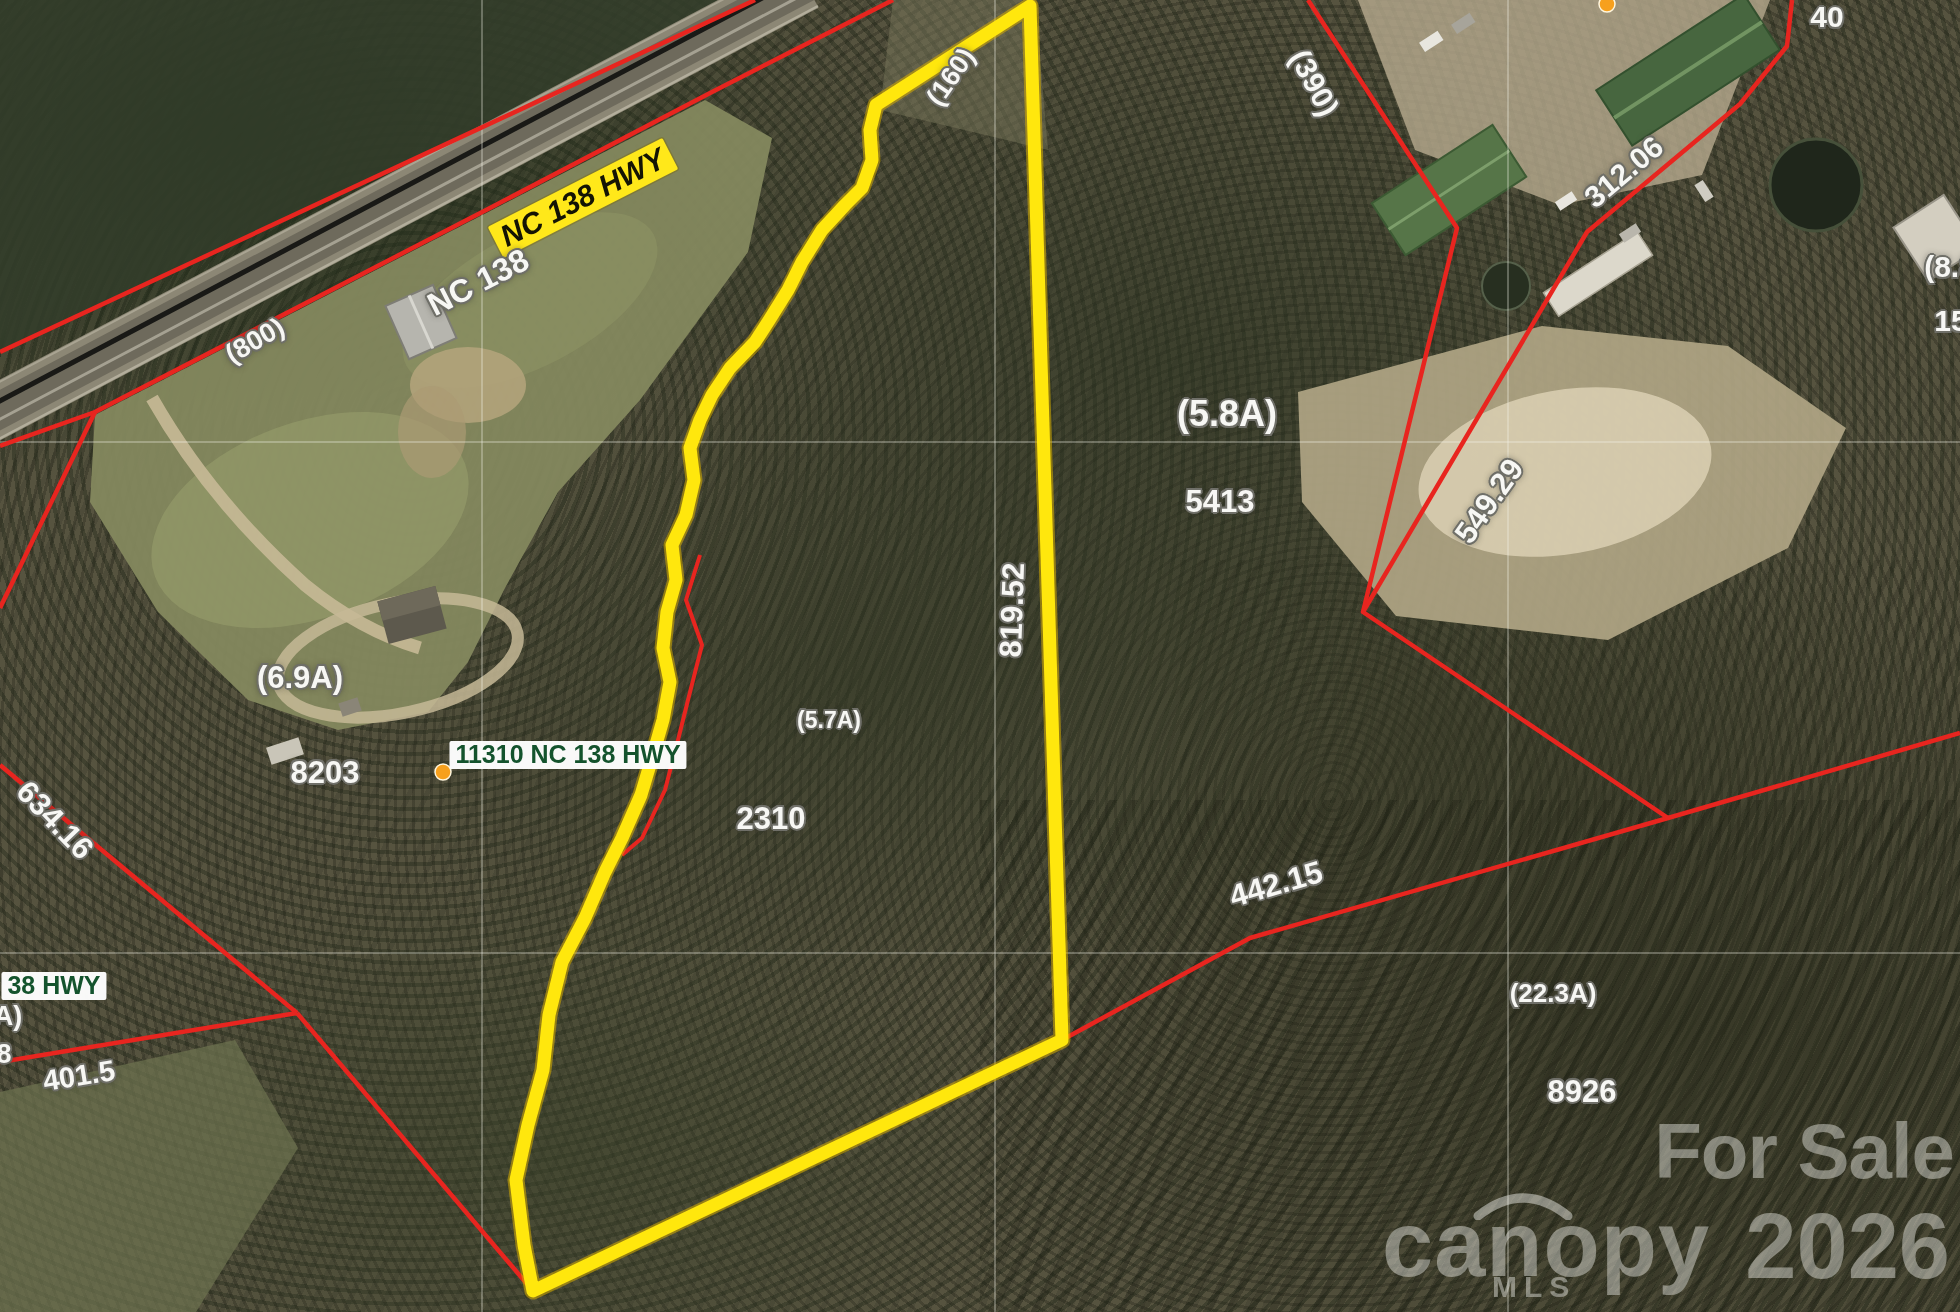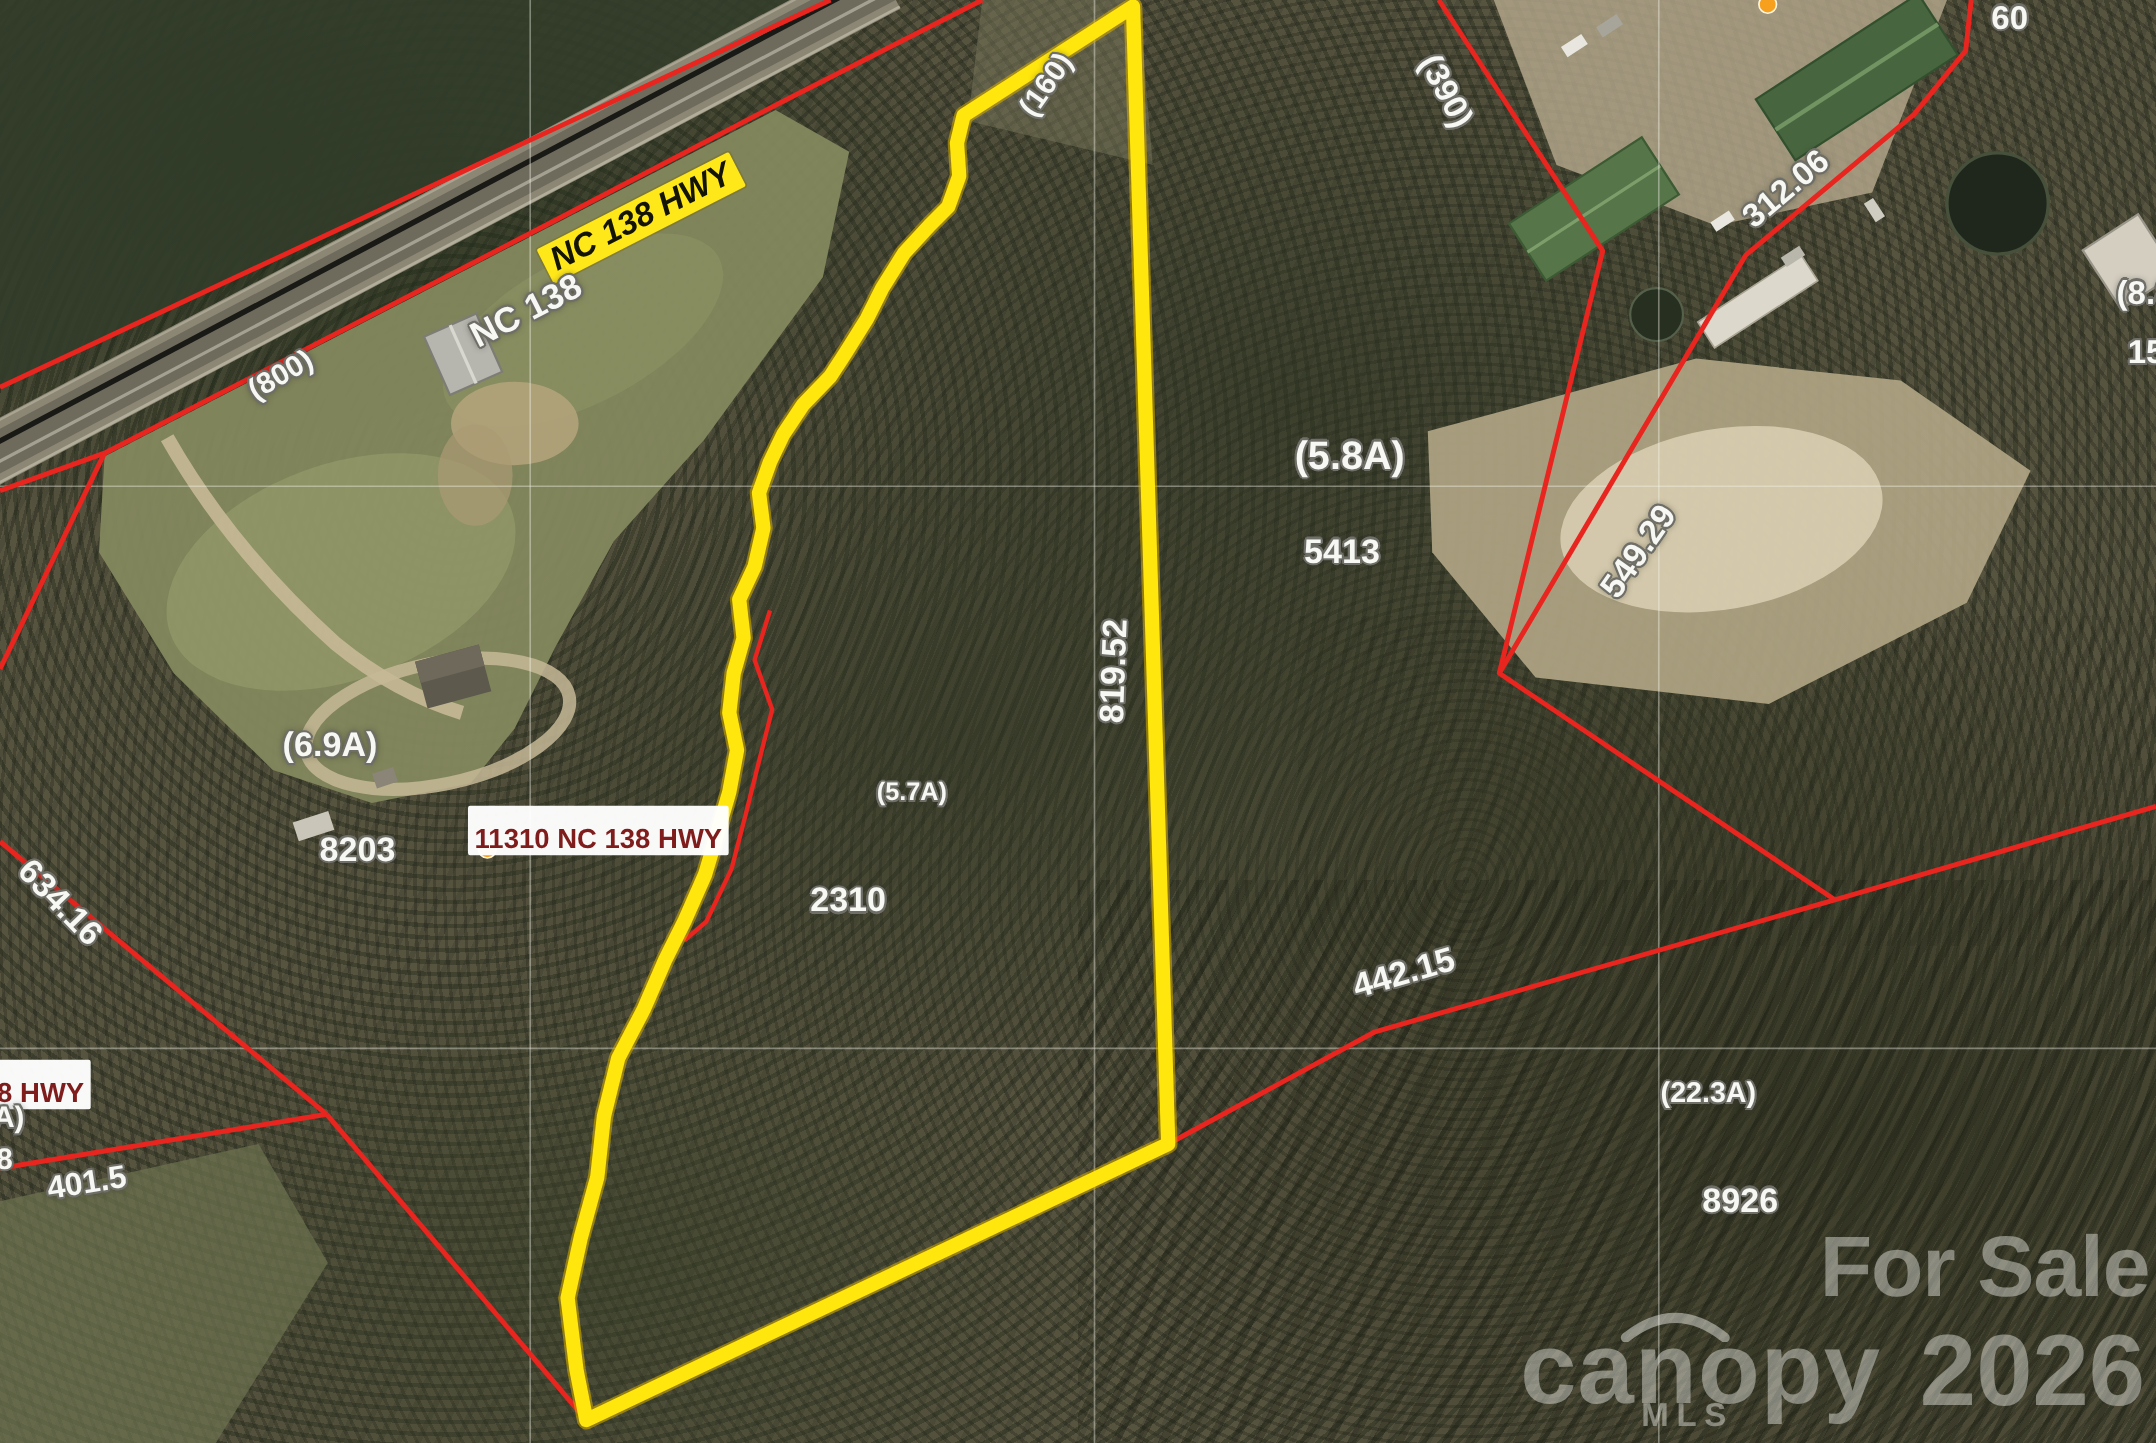--- a/index.html
+++ b/index.html
@@ -39,23 +39,24 @@
       1.5px 1.5px 0 #6f6f68, -1.5px 1.5px 0 #6f6f68, 1.5px -1.5px 0 #6f6f68, -1.5px -1.5px 0 #6f6f68,
       0 0 7px rgba(55,55,50,.95);
   }
   .road-lbl{
     position:absolute;font-weight:bold;font-style:italic;color:#141404;background:#ffe81a;
     padding:2px 8px 3px;border-radius:2px;white-space:nowrap;line-height:1;
     transform:translate(-50%,-50%) rotate(var(--r,0deg));
     box-shadow:0 0 0 1.5px rgba(120,100,0,.35);
   }
   .addr-lbl{
-    position:absolute;font-weight:bold;color:#7f1d1d;background:rgba(255,255,255,.97);
-    padding:18px 6px 2px;border-radius:2px;white-space:nowrap;line-height:1;
+    position:absolute;font-weight:bold;color:#14532d;background:rgba(255,255,255,.97);
+    padding:1px 6px 2px;border-radius:2px;white-space:nowrap;line-height:1;
     transform:translate(-50%,-50%) rotate(var(--r,0deg));
+    margin-left:24px;
   }
   
   .wm{position:absolute;color:rgba(248,248,243,.42);font-weight:bold;line-height:1;white-space:nowrap;}
 </style>
 </head>
 <body>
 
 <div id="stage">
 
   <div id="terrain"></div>
@@ -157,21 +158,21 @@
     <circle cx="443" cy="772" r="8" fill="#f7a01d" stroke="#fff6dd" stroke-width="1.5"></circle>
     <circle cx="1607" cy="4" r="8" fill="#f7a01d" stroke="#fff6dd" stroke-width="1.5"></circle>
   </svg>
 
   <div class="road-lbl" style="left:583px;top:198px;--r:-27deg;font-size:30px">NC 138 HWY</div>
   <div class="lbl" style="left:478px;top:282px;--r:-27deg;font-size:32px">NC 138</div>
   <div class="lbl" style="left:951px;top:77px;--r:-55deg;font-size:27px">(160)</div>
   <div class="lbl" style="left:255px;top:341px;--r:-30deg;font-size:27px">(800)</div>
   <div class="lbl" style="left:1314px;top:83px;--r:62deg;font-size:30px">(390)</div>
   <div class="lbl" style="left:1624px;top:172px;--r:-40deg;font-size:30px">312.06</div>
-  <div class="lbl" style="left:1827px;top:17px;font-size:30px">60</div>
+  <div class="lbl" style="left:1827px;top:17px;font-size:30px">40</div>
   <div class="lbl" style="left:1950px;top:267px;font-size:30px">(8.8</div>
   <div class="lbl" style="left:1951px;top:321px;font-size:30px">15</div>
   <div class="lbl" style="left:1227px;top:414px;font-size:36px">(5.8A)</div>
   <div class="lbl" style="left:1220px;top:501px;font-size:31px">5413</div>
   <div class="lbl" style="left:1012px;top:610px;--r:-88deg;font-size:31px">819.52</div>
   <div class="lbl" style="left:300px;top:677px;font-size:31px">(6.9A)</div>
   <div class="lbl" style="left:325px;top:772px;font-size:31px">8203</div>
   <div class="addr-lbl" style="left:544px;top:755px;font-size:25px">11310 NC 138 HWY</div>
   <div class="lbl" style="left:829px;top:720px;font-size:23px">(5.7A)</div>
   <div class="lbl" style="left:771px;top:818px;font-size:31px">2310</div>

